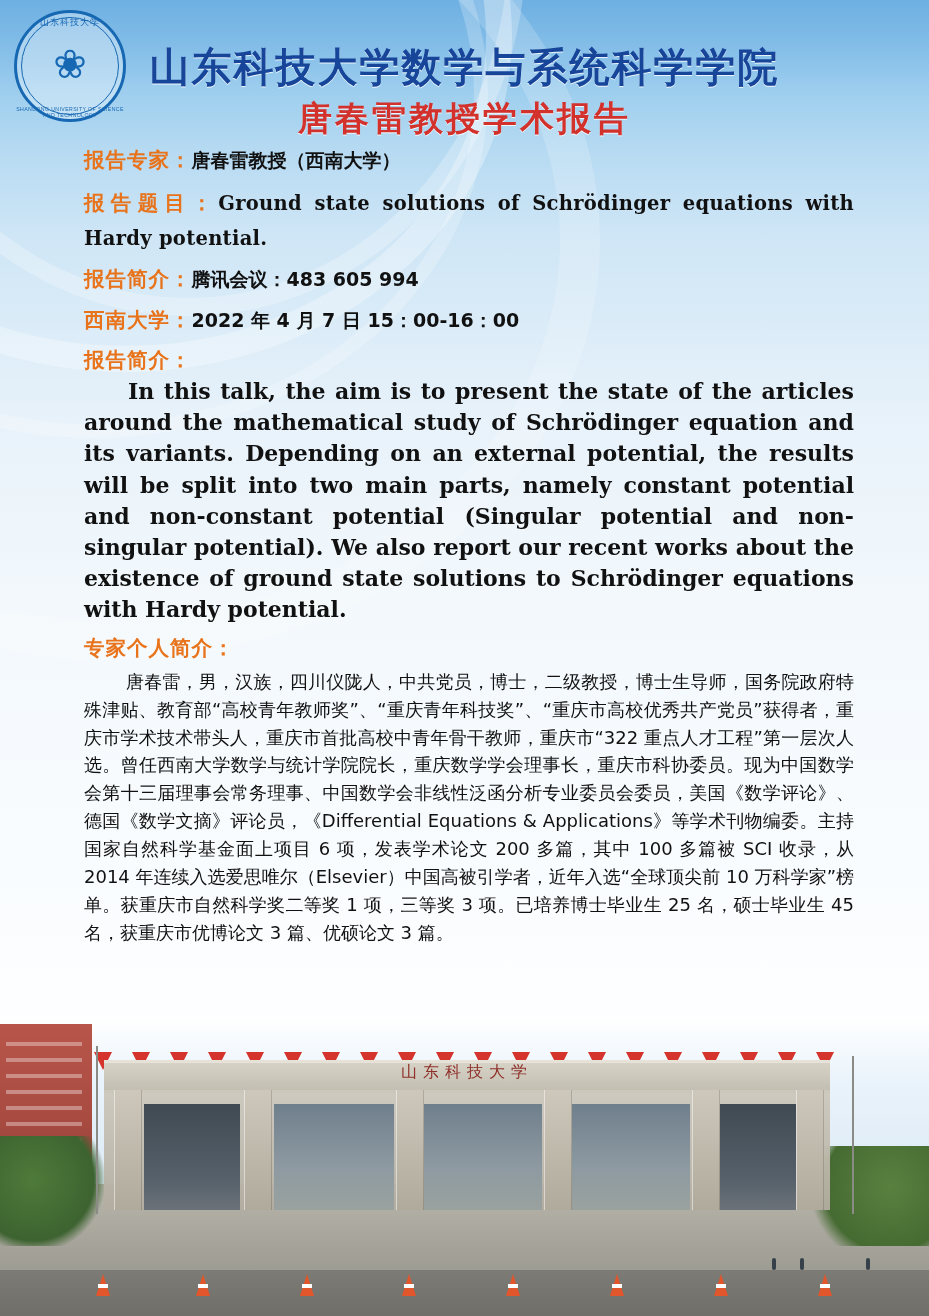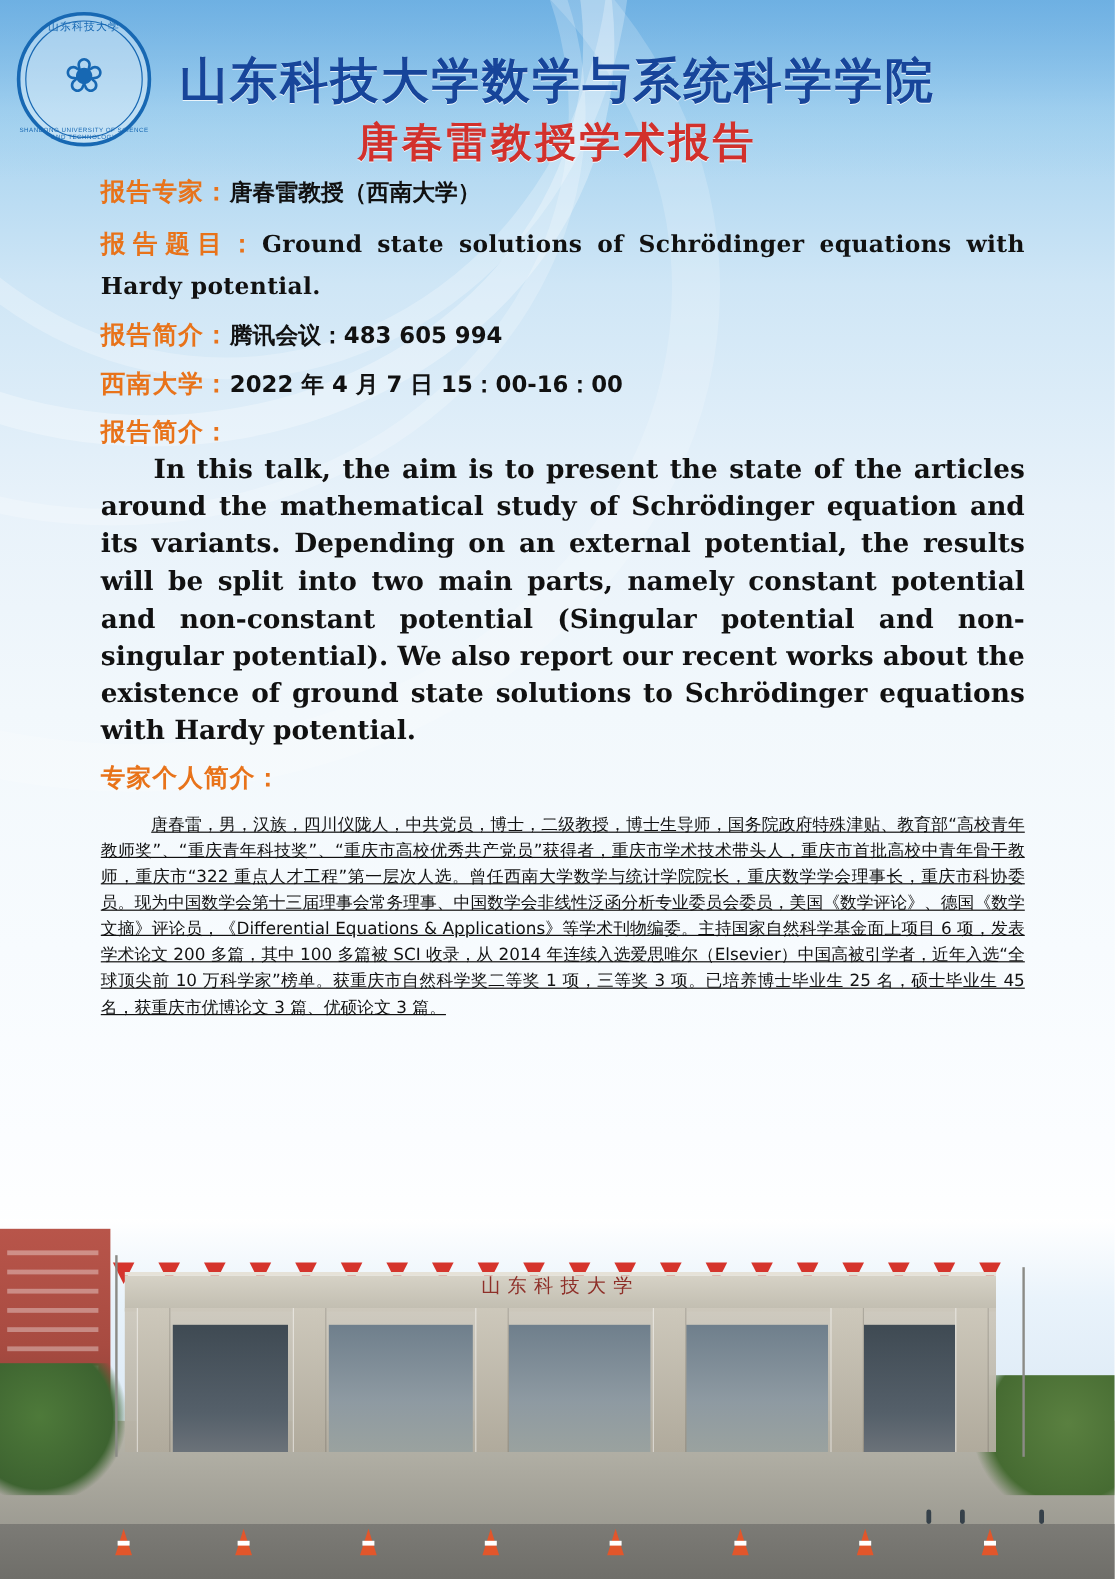--- a/index.html
+++ b/index.html
@@ -162,27 +162,26 @@
     line-height: 1.42;
     text-align: justify;
     text-indent: 44px;
     margin-top: 2px;
     margin-bottom: 2px;
     hyphens: auto;
     font-weight: bold;
   }
   .bio {
     font-family: "DejaVu Sans", sans-serif;
-    font-size: 14px;
+    font-size: 18px;
     color: #111;
     line-height: 1.55;
     text-align: justify;
     text-indent: 42px;
-    margin-top: 16px;
-    text-decoration: underline;
+    margin-top: 6px;
   }
 
   
   .photo {
     position: absolute;
     left: 0; bottom: 0;
     width: 929px;
     height: 300px;
     overflow: hidden;
   }

